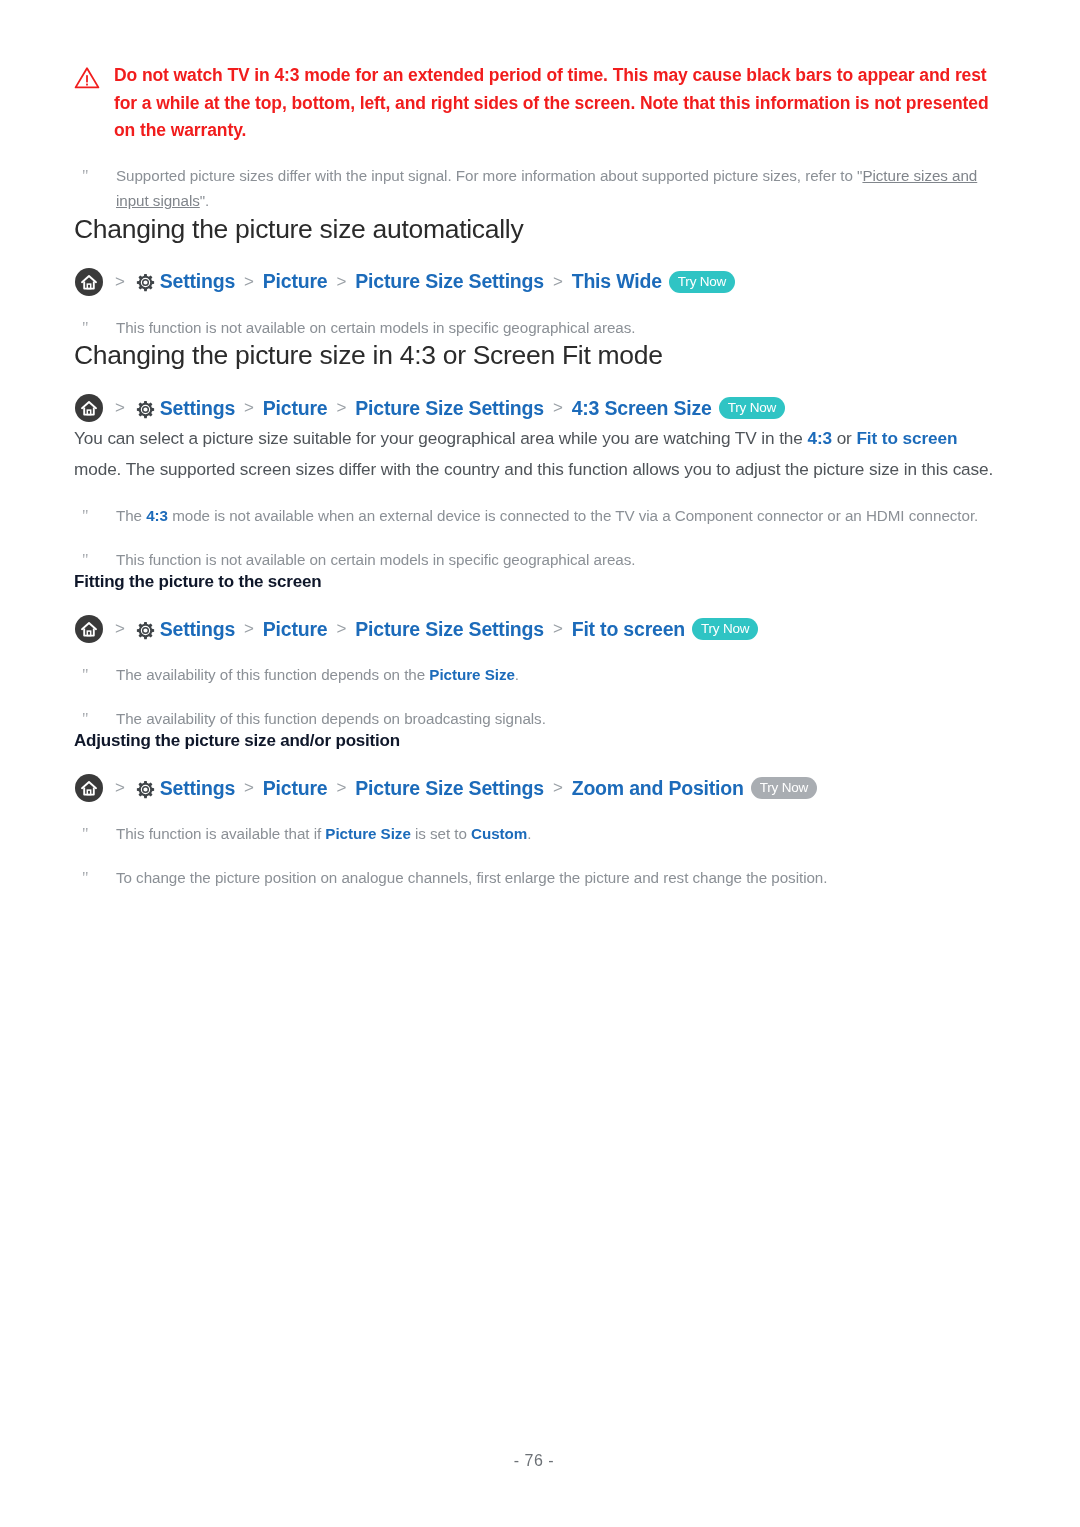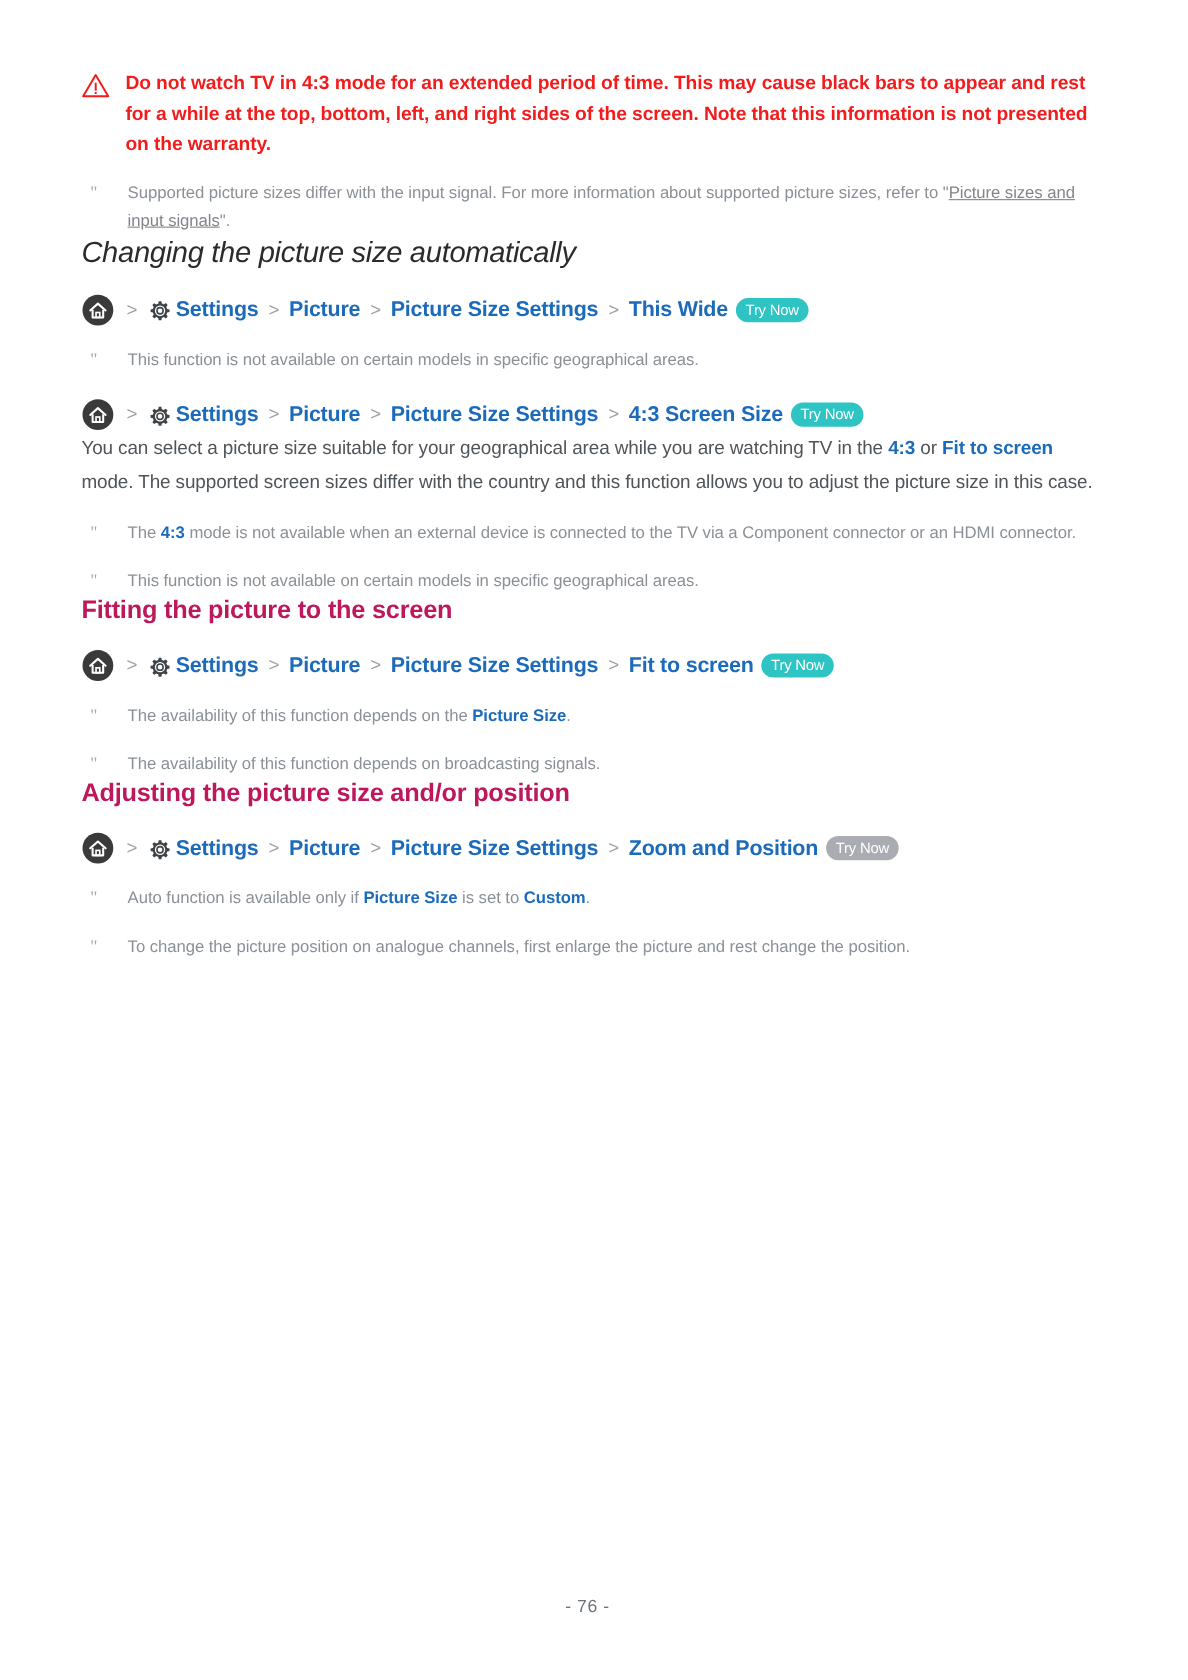--- a/index.html
+++ b/index.html
@@ -78,23 +78,23 @@
   
   h1.section-title {
     font-size: 26.5px;
     font-weight: normal;
     color: #2b2b2b;
     margin: 0;
     padding: 0;
     letter-spacing: -0.3px;
   }
   h2.sub-title {
-    font-size: 23px;
-    font-weight: bold;
-    color: #be185d;
+    font-size: 17px;
+    font-weight: bold;
+    color: #0f172a;
     margin: 0;
     padding: 0;
     letter-spacing: -0.2px;
   }
 
   
   .path {
     display: flex;
     align-items: center;
     flex-wrap: wrap;
@@ -163,21 +163,21 @@
     left: 0;
     right: 12px;
     top: 1452px;
     text-align: center;
     color: #6c7176;
     font-size: 16px;
     letter-spacing: 0.5px;
   }
 
   
-  .gap-h1-top { margin-top: 58px; font-style: italic; }
+  .gap-h1-top { margin-top: 58px; }
   .gap-path   { margin-top: 22px; }
   .gap-h1b    { margin-top: 52px; }
   .gap-par    { }
   .gap-sub    { margin-top: 52px; }
   .gap-sub2   { margin-top: 46px; }
 </style>
 </head>
 <body>
 
 <div class="page">
@@ -224,20 +224,21 @@
     <span class="chev">&gt;</span>
     <span class="crumb">This Wide</span>
     <span class="badge active">Try Now</span>
   </div>
 
   <div class="note">
     <div class="note-mark">"</div>
     <div class="note-text">This function is not available on certain models in specific geographical areas.</div>
   </div>
 
+  <h1 class="section-title gap-h1b">Changing the picture size in 4:3 or Screen Fit mode</h1>
 
   <div class="path gap-path">
     <span class="home-icon">
       <svg width="30" height="30" viewBox="0 0 30 30">
         <circle cx="15" cy="15" r="14" fill="#3a3a3a"></circle>
         <path d="M8 15.2 L15 9 L22 15.2" fill="none" stroke="#ffffff" stroke-width="1.9" stroke-linejoin="round" stroke-linecap="round"></path>
         <path d="M10.2 14.6 L10.2 21.6 L19.8 21.6 L19.8 14.6" fill="none" stroke="#ffffff" stroke-width="1.9" stroke-linejoin="round"></path>
         <rect x="13.3" y="17.1" width="3.4" height="4.5" fill="none" stroke="#ffffff" stroke-width="1.5"></rect>
       </svg>
     </span>
@@ -331,21 +332,21 @@
     <span class="crumb">Picture</span>
     <span class="chev">&gt;</span>
     <span class="crumb">Picture Size Settings</span>
     <span class="chev">&gt;</span>
     <span class="crumb">Zoom and Position</span>
     <span class="badge disabled">Try Now</span>
   </div>
 
   <div class="note">
     <div class="note-mark">"</div>
-    <div class="note-text"><span>Auto function is available only if </span><span class="kw">Picture Size</span><span> is set to </span><span class="kw">Custom</span><span>.</span></div>
+    <div class="note-text"><span>This function is available that if </span><span class="kw">Picture Size</span><span> is set to </span><span class="kw">Custom</span><span>.</span></div>
   </div>
 
   <div class="note">
     <div class="note-mark">"</div>
     <div class="note-text">To change the picture position on analogue channels, first enlarge the picture and rest change the position.</div>
   </div>
 
   <div class="footer">- 76 -</div>
 
 </div>

